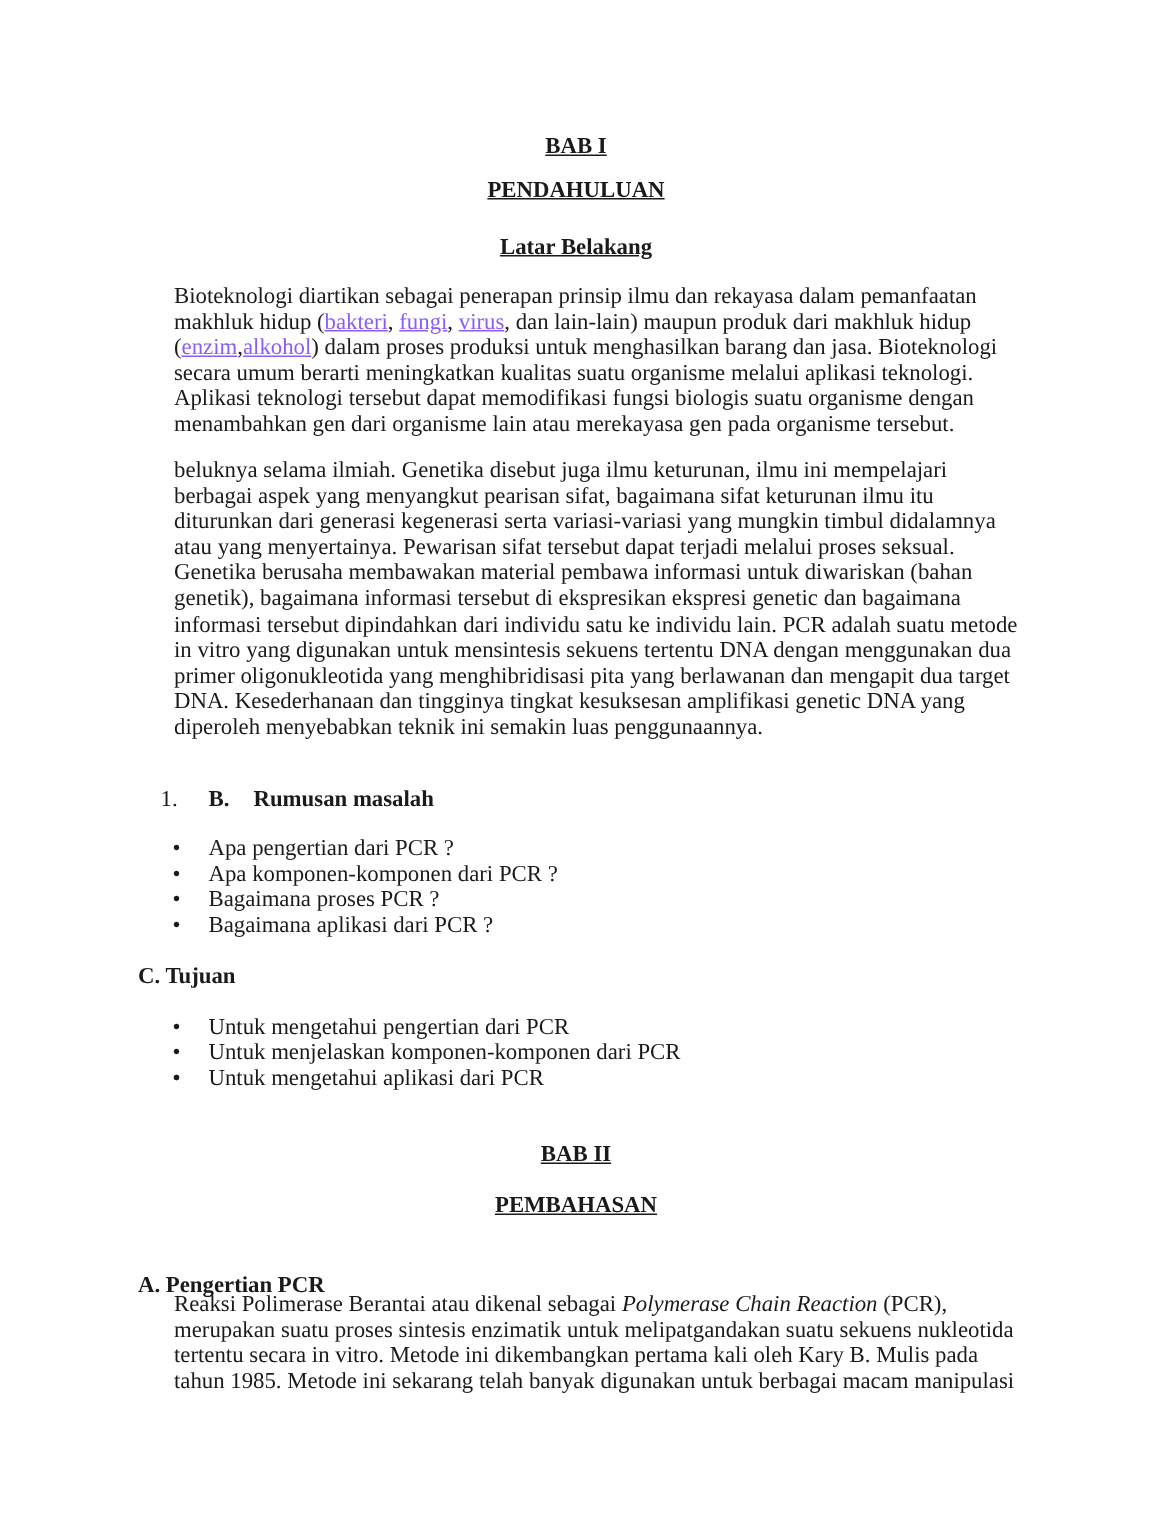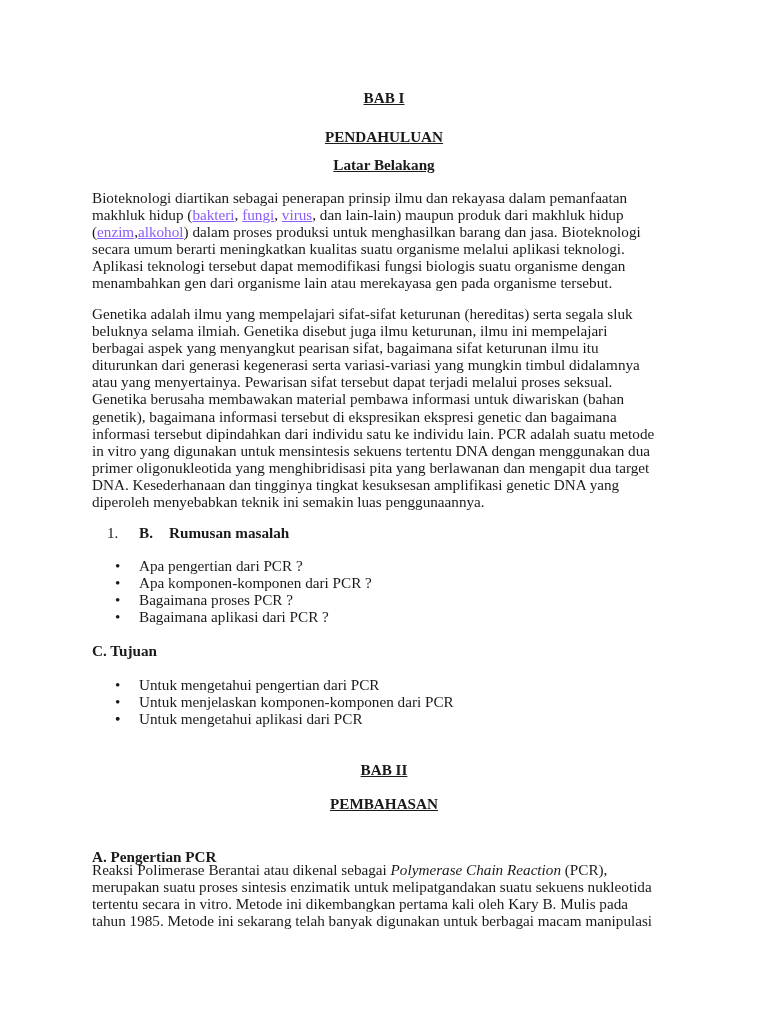--- a/index.html
+++ b/index.html
@@ -5,50 +5,49 @@
   html, body { margin: 0; padding: 0; background: #ffffff; }
   body {
     width: 768px; height: 1024px; overflow: hidden; position: relative;
     font-family: "Liberation Serif", serif; color: #1a1a1a;
     font-size: 15.2px;
   }
   .page { position: absolute; left: 92px; top: 0; width: 600px; }
   .center { position: absolute; left: 0; width: 584px; text-align: center; font-weight: bold; text-decoration: underline; }
   .heading { position: absolute; left: 0; font-weight: bold; }
   .para { position: absolute; left: 0; width: 600px; line-height: 17.1px; margin: 0; }
-  .para .line { display: block; white-space: nowrap; }
+  .para .line { display: block; white-space: nowrap; margin-left: 24px; }
   a.link { color: #8b5cf6; text-decoration: underline; text-align: center; }
   ul.bullets { position: absolute; left: 0; margin: 0; padding: 0; list-style: none; line-height: 17.1px; }
   ul.bullets li { position: relative; padding-left: 47px; white-space: nowrap; }
   ul.bullets li .dot { position: absolute; left: 23px; top: 0; }
   .numbered { position: absolute; left: 15px; font-weight: normal; white-space: nowrap; }
   .numbered .num { display: inline-block; width: 32px; }
   .numbered .letter { font-weight: bold; display: inline-block; width: 30px; }
   .numbered .title { font-weight: bold; }
 </style>
 </head>
 <body>
 
 <div class="page">
 
   <div class="center" style="top:89px;">BAB I</div>
-  <div class="center" style="top:128px;">PENDAHULUAN</div>
+  <div class="center" style="top:118px;">PENDAHULUAN</div>
   <div class="center" style="top:156px;">Latar Belakang</div>
 
   <p class="para" style="top:189px;">
     <span class="line">Bioteknologi diartikan sebagai penerapan prinsip ilmu dan rekayasa dalam pemanfaatan</span>
     <span class="line"><span>makhluk hidup (</span><a class="link">bakteri</a><span>, </span><a class="link">fungi</a><span>, </span><a class="link">virus</a><span>, dan lain-lain) maupun produk dari makhluk hidup</span></span>
     <span class="line"><span>(</span><a class="link">enzim</a><span>,</span><a class="link">alkohol</a><span>) dalam proses produksi untuk menghasilkan barang dan jasa. Bioteknologi</span></span>
     <span class="line">secara umum berarti meningkatkan kualitas suatu organisme melalui aplikasi teknologi.</span>
     <span class="line">Aplikasi teknologi tersebut dapat memodifikasi fungsi biologis suatu organisme dengan</span>
     <span class="line">menambahkan gen dari organisme lain atau merekayasa gen pada organisme tersebut.</span>
   </p>
 
   <p class="para" style="top:305px;">
-    <span class="line">Genetika adalah ilmu yang mempelajari sifat-sifat keturunan (hereditas) serta segala sluk</span>
     <span class="line">beluknya selama ilmiah. Genetika disebut juga ilmu keturunan, ilmu ini mempelajari</span>
     <span class="line">berbagai aspek yang menyangkut pearisan sifat, bagaimana sifat keturunan ilmu itu</span>
     <span class="line">diturunkan dari generasi kegenerasi serta variasi-variasi yang mungkin timbul didalamnya</span>
     <span class="line">atau yang menyertainya. Pewarisan sifat tersebut dapat terjadi melalui proses seksual.</span>
     <span class="line">Genetika berusaha membawakan material pembawa informasi untuk diwariskan (bahan</span>
     <span class="line">genetik), bagaimana informasi tersebut di ekspresikan ekspresi genetic dan bagaimana</span>
     <span class="line">informasi tersebut dipindahkan dari individu satu ke individu lain. PCR adalah suatu metode</span>
     <span class="line">in vitro yang digunakan untuk mensintesis sekuens tertentu DNA dengan menggunakan dua</span>
     <span class="line">primer oligonukleotida yang menghibridisasi pita yang berlawanan dan mengapit dua target</span>
     <span class="line">DNA. Kesederhanaan dan tingginya tingkat kesuksesan amplifikasi genetic DNA yang</span>

